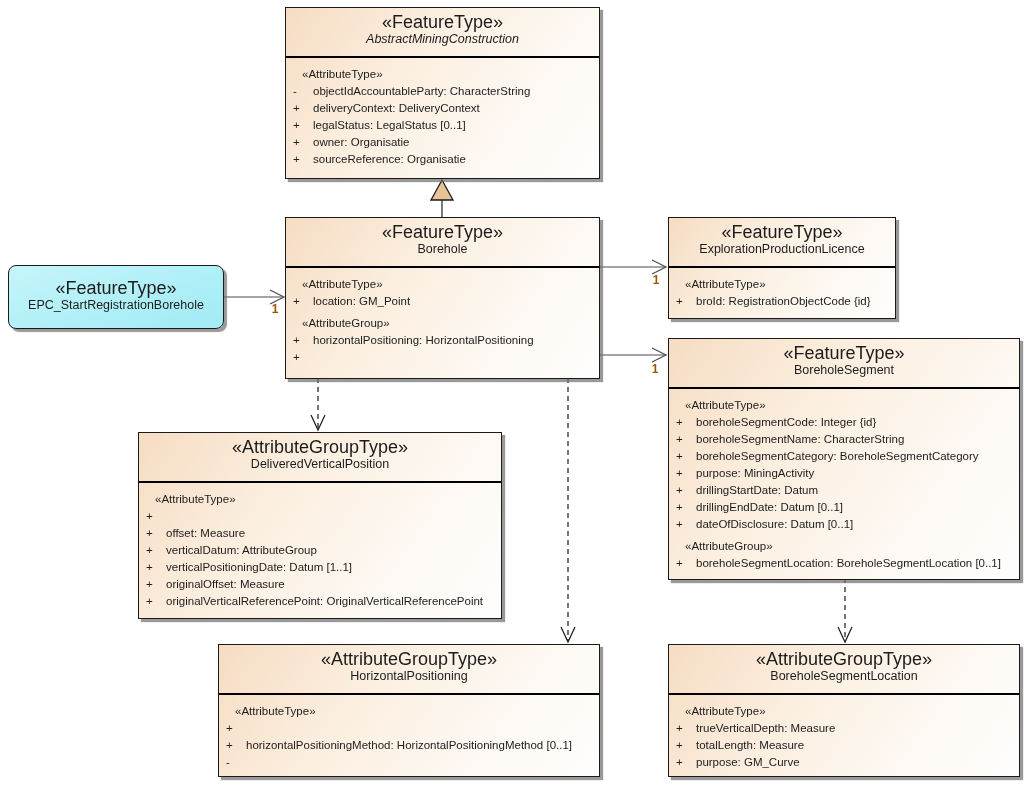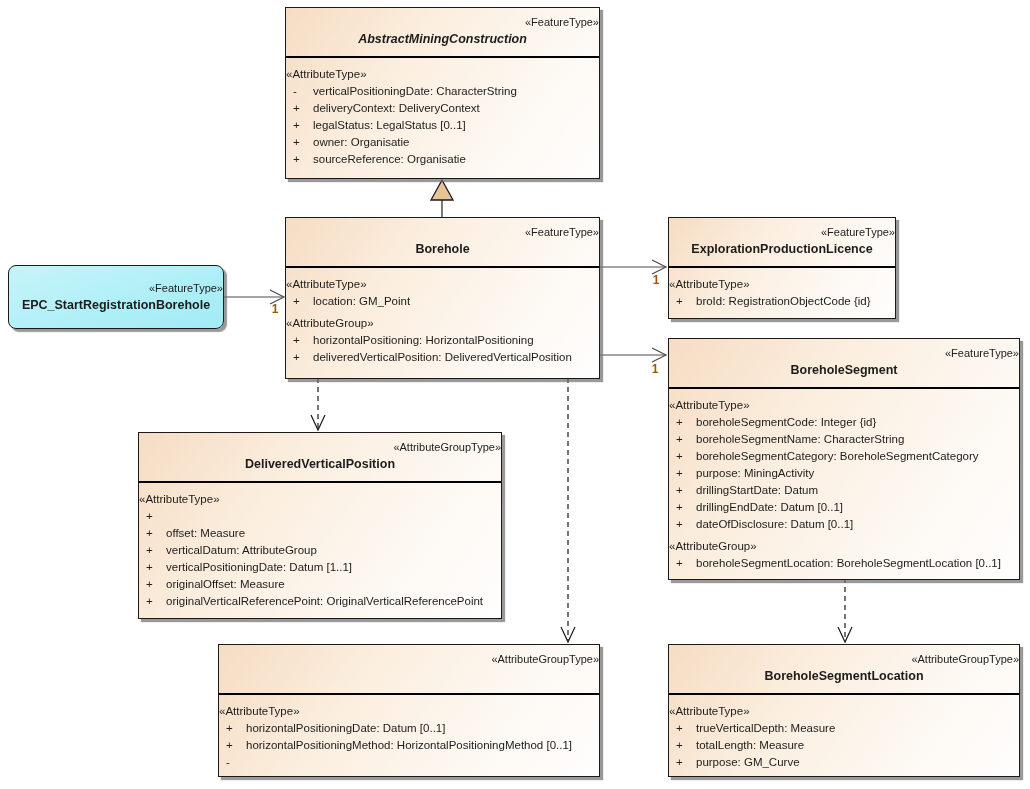--- a/index.html
+++ b/index.html
@@ -9,28 +9,28 @@
   }
   .uml-box{
     position:absolute;border:1px solid #1a1a1a;
     background:linear-gradient(125deg,#f6dcc3 0%,#fbeede 35%,#fdf8f2 70%,#fffefd 100%);
     box-shadow:3px 3px 1px rgba(110,110,110,0.7);
     overflow:hidden;
   }
   .uml-header{
     border-bottom:2px solid #000;text-align:center;padding-top:6px;height:42px;box-sizing:content-box;
   }
-  .stereotype{font-size:11px;line-height:16px;text-align:right;}
-  .class-name{font-size:12.5px;font-weight:bold;line-height:18px;}
+  .stereotype{font-size:18px;line-height:16px;}
+  .class-name{font-size:12.5px;font-weight:normal;line-height:18px;}
   .abstract .class-name{font-style:italic;}
   .uml-body{padding-top:3px;}
   .row{display:flex;line-height:17px;font-size:11.5px;}
   .row .vis{width:20px;padding-left:7px;flex:0 0 auto;}
   .row .txt{white-space:nowrap;}
-  .row.label{padding-left:0;margin-top:5px;}
+  .row.label{padding-left:16px;margin-top:5px;}
   .obj-box{
     position:absolute;border:1px solid #1a1a1a;border-radius:8px;
     background:linear-gradient(160deg,#c6f4fa 0%,#aeeff7 60%,#a2ebf5 100%);
     box-shadow:3px 3px 1px rgba(110,110,110,0.7);
     display:flex;flex-direction:column;justify-content:center;text-align:center;
   }
   .mult{
     position:absolute;font-size:12px;font-weight:bold;color:#9c5700;width:14px;text-align:center;
   }
   svg#connectors{position:absolute;left:0;top:0;pointer-events:none;}
@@ -86,21 +86,21 @@
     <div class="uml-header">
       <div class="stereotype">«FeatureType»</div>
       <div class="class-name">AbstractMiningConstruction</div>
     </div>
     <div class="uml-body">
       <div class="row label">
           <span class="txt">«AttributeType»</span>
         </div>
       <div class="row">
           <span class="vis">-</span>
-          <span class="txt">verticalPositioningDate: CharacterString</span>
+          <span class="txt">objectIdAccountableParty: CharacterString</span>
         </div>
       <div class="row">
           <span class="vis">+</span>
           <span class="txt">deliveryContext: DeliveryContext</span>
         </div>
       <div class="row">
           <span class="vis">+</span>
           <span class="txt">legalStatus: LegalStatus [0..1]</span>
         </div>
       <div class="row">
@@ -129,21 +129,20 @@
         </div>
       <div class="row label">
           <span class="txt">«AttributeGroup»</span>
         </div>
       <div class="row">
           <span class="vis">+</span>
           <span class="txt">horizontalPositioning: HorizontalPositioning</span>
         </div>
       <div class="row">
           <span class="vis">+</span>
-          <span class="txt">deliveredVerticalPosition: DeliveredVerticalPosition</span>
         </div>
     </div>
   </div>
 
   <div class="obj-box" style="left:8px;top:265px;width:214px;height:62px;">
     <div class="stereotype">«FeatureType»</div>
     <div class="class-name">EPC_StartRegistrationBorehole</div>
   </div>
 
   <div class="uml-box" style="left:668px;top:217px;width:226px;height:100px;">
@@ -240,28 +239,28 @@
       <div class="row">
           <span class="vis">+</span>
           <span class="txt">originalVerticalReferencePoint: OriginalVerticalReferencePoint</span>
         </div>
     </div>
   </div>
 
   <div class="uml-box" style="left:218px;top:644px;width:380px;height:131px;">
     <div class="uml-header">
       <div class="stereotype">«AttributeGroupType»</div>
-    </div>
-    <div class="uml-body">
-      <div class="row label">
-          <span class="txt">«AttributeType»</span>
-        </div>
-      <div class="row">
-          <span class="vis">+</span>
-          <span class="txt">horizontalPositioningDate: Datum [0..1]</span>
+      <div class="class-name">HorizontalPositioning</div>
+    </div>
+    <div class="uml-body">
+      <div class="row label">
+          <span class="txt">«AttributeType»</span>
+        </div>
+      <div class="row">
+          <span class="vis">+</span>
         </div>
       <div class="row">
           <span class="vis">+</span>
           <span class="txt">horizontalPositioningMethod: HorizontalPositioningMethod [0..1]</span>
         </div>
       <div class="row">
           <span class="vis">-</span>
         </div>
     </div>
   </div>

